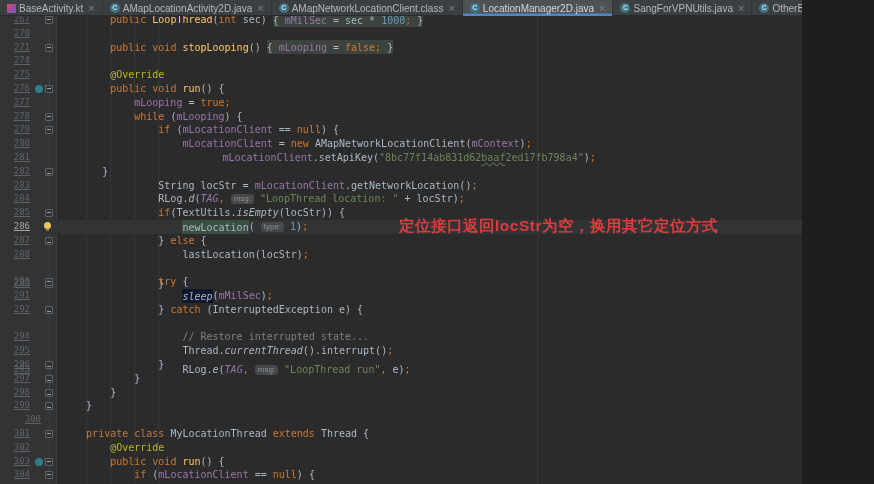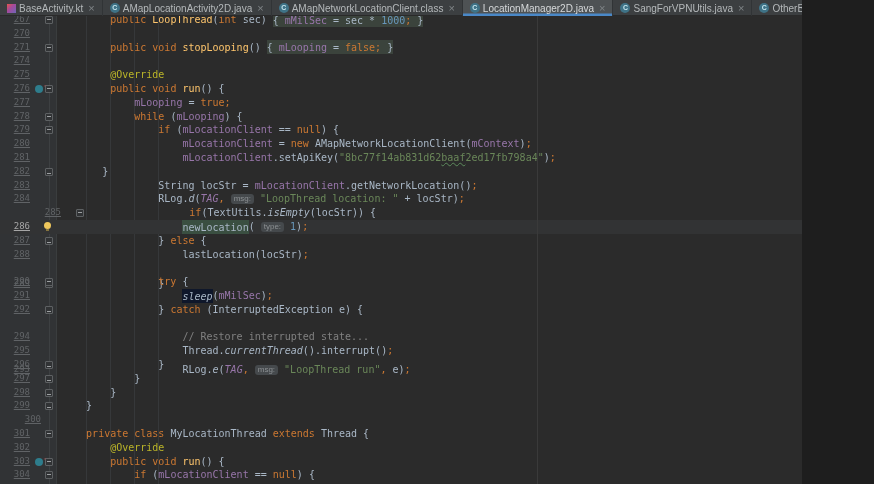--- a/index.html
+++ b/index.html
@@ -196,21 +196,21 @@
             <span class="fs"></span>
           </div>
           <div class="c">                <span class="tk-k">if </span><span class="tk-d">(</span><span class="tk-f">mLocationClient</span><span class="tk-d"> == </span><span class="tk-k">null</span><span class="tk-d">) {</span></div>
         </div>
         <div class="row" style="top: 124.2px;">
           <div class="g">
             <span class="lnum">280</span>
           </div>
           <div class="c">                    <span class="tk-f">mLocationClient</span><span class="tk-d"> = </span><span class="tk-k">new </span><span class="tk-d">AMapNetworkLocationClient(</span><span class="tk-f">mContext</span><span class="tk-d">)</span><span class="tk-k">;</span></div>
         </div>
-        <div class="row" style="top: 138px;">
+        <div class="row" style="top: 138px; gap: 40px;">
           <div class="g">
             <span class="lnum">281</span>
           </div>
           <div class="c">                    <span class="tk-f">mLocationClient</span><span class="tk-d">.setApiKey(</span><span class="tk-s">"8bc77f14ab831d62</span><span class="tk-s tk-typo">baaf</span><span class="tk-s">2ed17fb798a4"</span><span class="tk-d">)</span><span class="tk-k">;</span></div>
         </div>
         <div class="row" style="top: 151.8px; flex-direction: column;">
           <div class="g">
             <span class="lnum">282</span>
             <span class="fe"></span>
           </div>
@@ -221,21 +221,21 @@
             <span class="lnum">283</span>
           </div>
           <div class="c">                <span class="tk-d">String locStr = </span><span class="tk-f">mLocationClient</span><span class="tk-d">.getNetworkLocation()</span><span class="tk-k">;</span></div>
         </div>
         <div class="row" style="top: 179.4px;">
           <div class="g">
             <span class="lnum">284</span>
           </div>
           <div class="c">                <span class="tk-d">RLog.</span><span class="tk-it">d</span><span class="tk-d">(</span><span class="tk-fit">TAG</span><span class="tk-k">,</span><span class="tk-d"> </span><span class="tk-hint">msg:</span><span class="tk-d"> </span><span class="tk-s">"LoopThread location: "</span><span class="tk-d"> + locStr)</span><span class="tk-k">;</span></div>
         </div>
-        <div class="row" style="top: 193.2px; margin-left: 31px;">
+        <div class="row" style="top: 193.2px;">
           <div class="g">
             <span class="lnum">285</span>
             <span class="fs"></span>
           </div>
           <div class="c">                <span class="tk-k">if</span><span class="tk-d">(TextUtils.</span><span class="tk-it">isEmpty</span><span class="tk-d">(locStr)) {</span></div>
         </div>
         <div class="row current" style="top: 207px;">
           <div class="g">
             <span class="lnum">286</span>
             <span class="bulb"></span>
@@ -358,13 +358,14 @@
         <div class="row" style="top: 455.4px;">
           <div class="g">
             <span class="lnum">304</span>
             <span class="fs"></span>
           </div>
           <div class="c">            <span class="tk-k">if </span><span class="tk-d">(</span><span class="tk-f">mLocationClient</span><span class="tk-d"> == </span><span class="tk-k">null</span><span class="tk-d">) {</span></div>
         </div>
       </div>
   </div>
 
+  <div class="annotation">定位接口返回locStr为空，换用其它定位方式</div>
 </div>
 
 </body></html>

